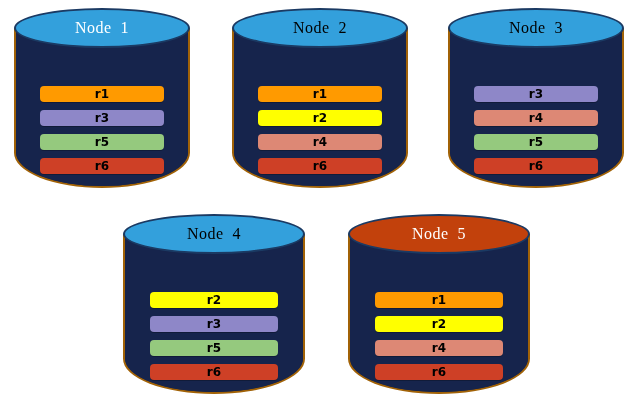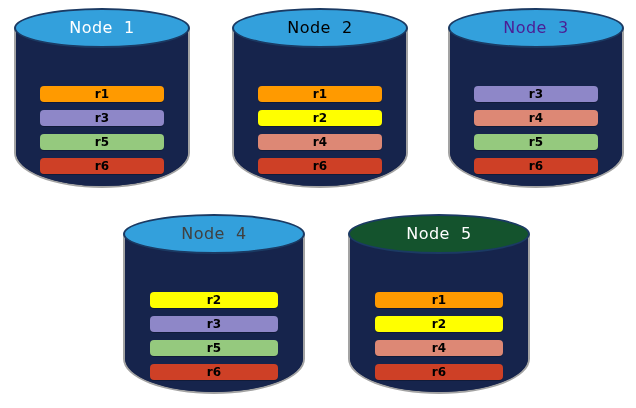--- a/index.html
+++ b/index.html
@@ -28,21 +28,21 @@
   }
 
   
   .cyl-body {
     position: absolute;
     left: 0;
     right: 0;
     top: 20px;           
     bottom: 0;
     background: #16244C;
-    border: 2px solid #a3a3a3;
+    border: 2px solid #a16207;
     border-radius: 50% / 0 0 22% 22%;
     box-sizing: border-box;
   }
   .cyl-bottom-shade {
     position: absolute;
     left: 0;
     right: 0;
     bottom: 0;
     height: 34px;
     border-radius: 50% / 0 0 100% 100%;
@@ -55,20 +55,21 @@
     right: 0;
     top: 0;
     height: 40px;
     background: #33A0DC;
     border: 2px solid #1b3a63;
     border-radius: 50%;
     box-sizing: border-box;
     display: flex;
     align-items: center;
     justify-content: center;
+    font-family: Liberation Serif, serif;
   }
   .node-label {
     color: #ffffff;
     font-size: 16px;
     font-weight: 400;
     letter-spacing: 0.5px;
     white-space: pre;
     line-height: 1;
     text-align: center;
   }
@@ -157,21 +158,21 @@
           </div>
           <div class="bar" style="background: rgb(149, 201, 126);">
             <span class="bar-label">r5</span>
           </div>
           <div class="bar" style="background: rgb(206, 64, 38);">
             <span class="bar-label">r6</span>
           </div>
         </div>
       </div>
       <div class="cyl-top" style="background: rgb(51, 160, 220);">
-        <div class="node-label" style="color: #4c1d95;">Node  3</div>
+        <div class="node-label" style="color: #000000;">Node  3</div>
       </div>
     </div>
     <div class="node" style="left: 123px; top: 214px; width: 182px; height: 180px;">
       <div class="cyl-body" style="background: rgb(22, 36, 76);">
         <div class="cyl-bottom-shade" style="background: rgb(22, 36, 76);"></div>
         <div class="bars">
           <div class="bar" style="background: rgb(255, 255, 0);">
             <span class="bar-label">r2</span>
           </div>
           <div class="bar" style="background: rgb(142, 135, 200);">
@@ -179,38 +180,38 @@
           </div>
           <div class="bar" style="background: rgb(149, 201, 126);">
             <span class="bar-label">r5</span>
           </div>
           <div class="bar" style="background: rgb(206, 64, 38);">
             <span class="bar-label">r6</span>
           </div>
         </div>
       </div>
       <div class="cyl-top" style="background: rgb(51, 160, 220);">
-        <div class="node-label" style="color: #404040; text-align: right;">Node  4</div>
+        <div class="node-label" style="color: #000000; text-align: right;">Node  4</div>
       </div>
     </div>
     <div class="node" style="left: 348px; top: 214px; width: 182px; height: 180px;">
       <div class="cyl-body" style="background: rgb(22, 36, 76);">
         <div class="cyl-bottom-shade" style="background: rgb(22, 36, 76);"></div>
         <div class="bars">
           <div class="bar" style="background: rgb(255, 154, 0);">
             <span class="bar-label">r1</span>
           </div>
           <div class="bar" style="background: rgb(255, 255, 0);">
             <span class="bar-label">r2</span>
           </div>
           <div class="bar" style="background: rgb(221, 136, 117);">
             <span class="bar-label">r4</span>
           </div>
           <div class="bar" style="background: rgb(206, 64, 38);">
             <span class="bar-label">r6</span>
           </div>
         </div>
       </div>
-      <div class="cyl-top" style="background: #14532d;">
+      <div class="cyl-top" style="background: #c2410c;">
         <div class="node-label" style="color: rgb(255, 255, 255);">Node  5</div>
       </div>
     </div>
   </div>
 
 </body></html>

